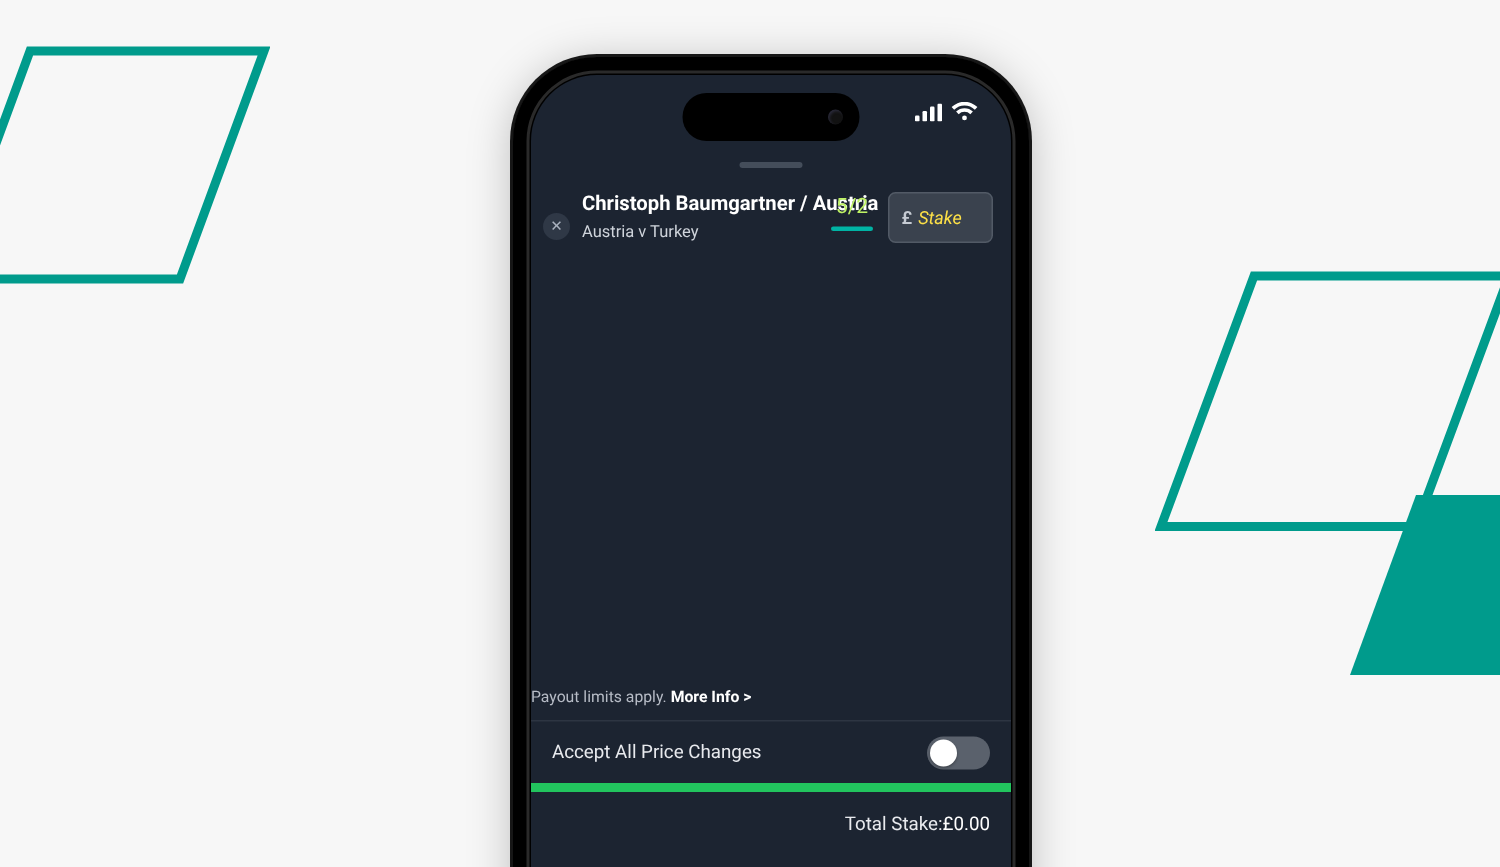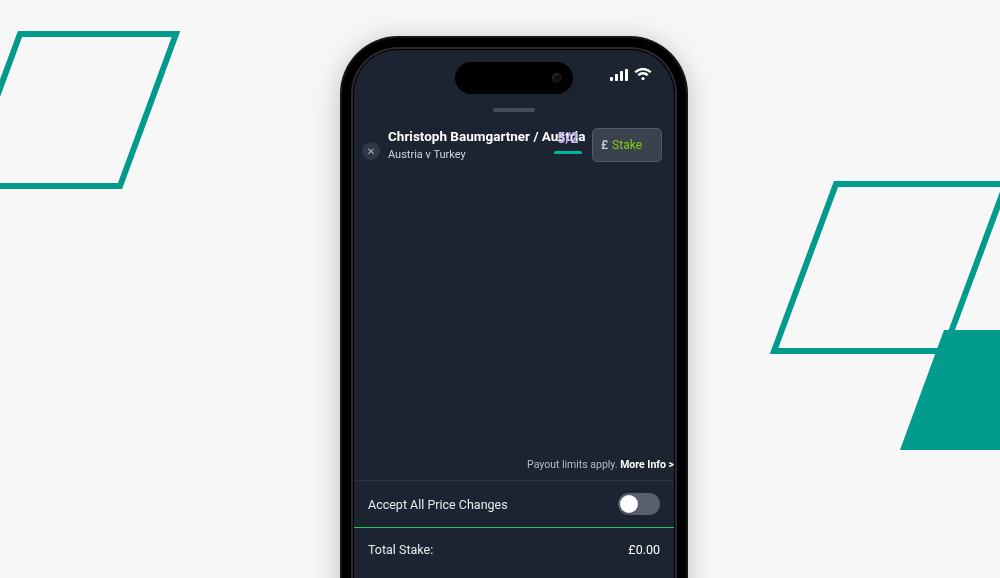--- a/index.html
+++ b/index.html
@@ -102,22 +102,22 @@
   .selection-info { flex:1 1 auto; min-width:0; }
   .selection-title { font-size:13.5px; font-weight:700; color:#fff; margin-bottom:4px; white-space:nowrap; }
   .selection-sub { font-size:11px; color:#cfd4db; line-height:1.35; white-space:nowrap; }
   .odds-box {
     flex:0 0 auto;
     margin-left:6px;
     margin-top:2px;
     text-align:center;
   }
   .odds-value {
-    color:#c4b5fd;
-    font-weight:700;
+    color:#bef264;
+    font-weight:400;
     font-size:14px;
     padding-bottom:3px;
   }
   .odds-underline { width:28px; height:3px; background:#00b3a4; border-radius:2px; margin-top:2px; }
 
   .stake-input {
     flex:0 0 auto;
     margin-left:10px;
     margin-top:0;
     width:70px;
@@ -126,42 +126,42 @@
     border:1px solid #525a66;
     border-radius:5px;
     display:flex;
     align-items:center;
     padding:0 8px;
     color:#9aa2ae;
     font-size:12px;
     gap:4px;
   }
   .stake-prefix { color:#c6cbd3; font-weight:600; font-size:12px;}
-  .stake-placeholder { color:#84cc16; }
+  .stake-placeholder { color:#fde047;font-style:italic; }
 
   
   .payout-note {
     position:absolute;
     left:0; right:0;
     top:408px;
-    text-align:right;
+    text-align:left;
     font-size:10.5px;
     color:#b7bcc6;
   }
   .payout-note .more { color:#fff; font-weight:700; }
 
   
   .accept-row {
     position:absolute;
     left:0; right:0;
     top:430px;
     padding:0 14px;
     height:48px;
     border-top:1px solid #2d3542;
-    border-bottom:1px solid #22c55e;
+    border-bottom:6px solid #22c55e;
     display:flex;
     align-items:center;
     justify-content:space-between;
     color:#e8eaee;
     font-size:12.5px;
   }
   .toggle {
     width:42px; height:22px;
     background:#5a616c;
     border-radius:11px;
@@ -177,21 +177,21 @@
     box-shadow:0 1px 2px rgba(0,0,0,.3);
   }
 
   
   .totals-row {
     position:absolute;
     left:0; right:0;
     top:478px;
     padding:14px 14px 0 14px;
     display:flex;
-    justify-content:space-between;
+    justify-content:flex-end;
     color:#e8eaee;
     font-size:12.5px;
   }
   .totals-row .amount { font-weight:400; color:#fff; }
 </style>
 </head>
 <body>
 
 <div class="stage">
 

